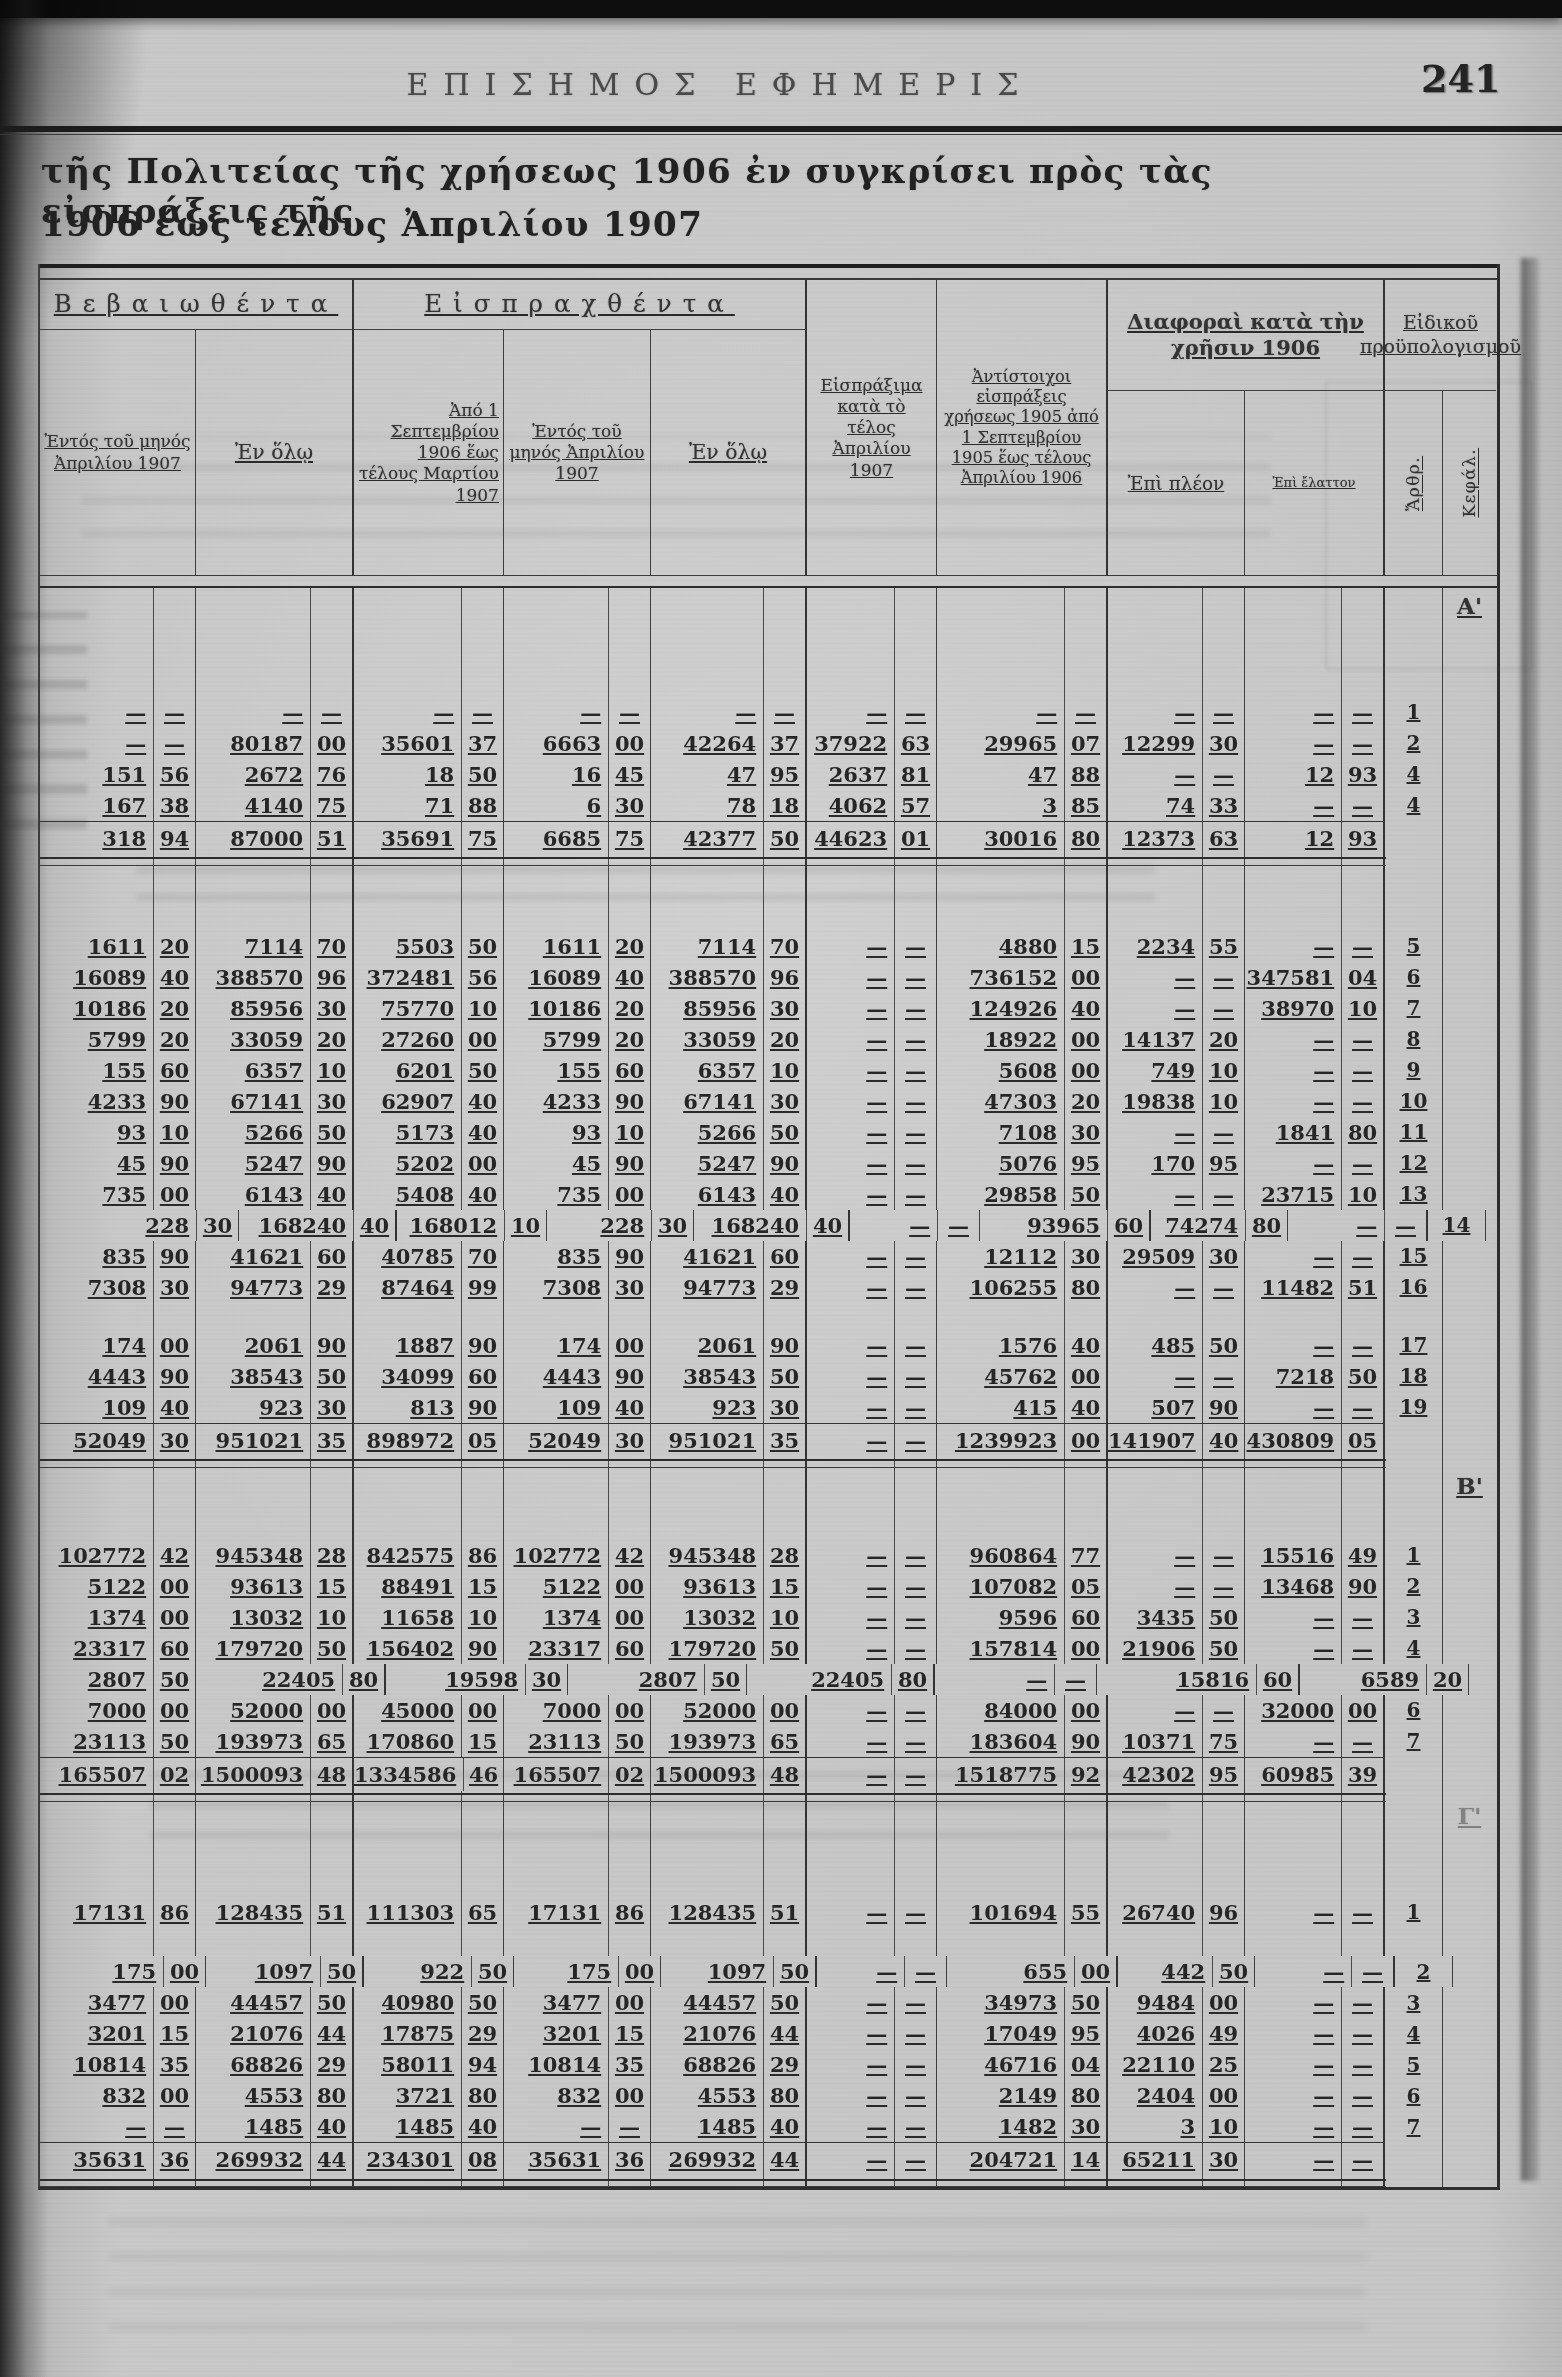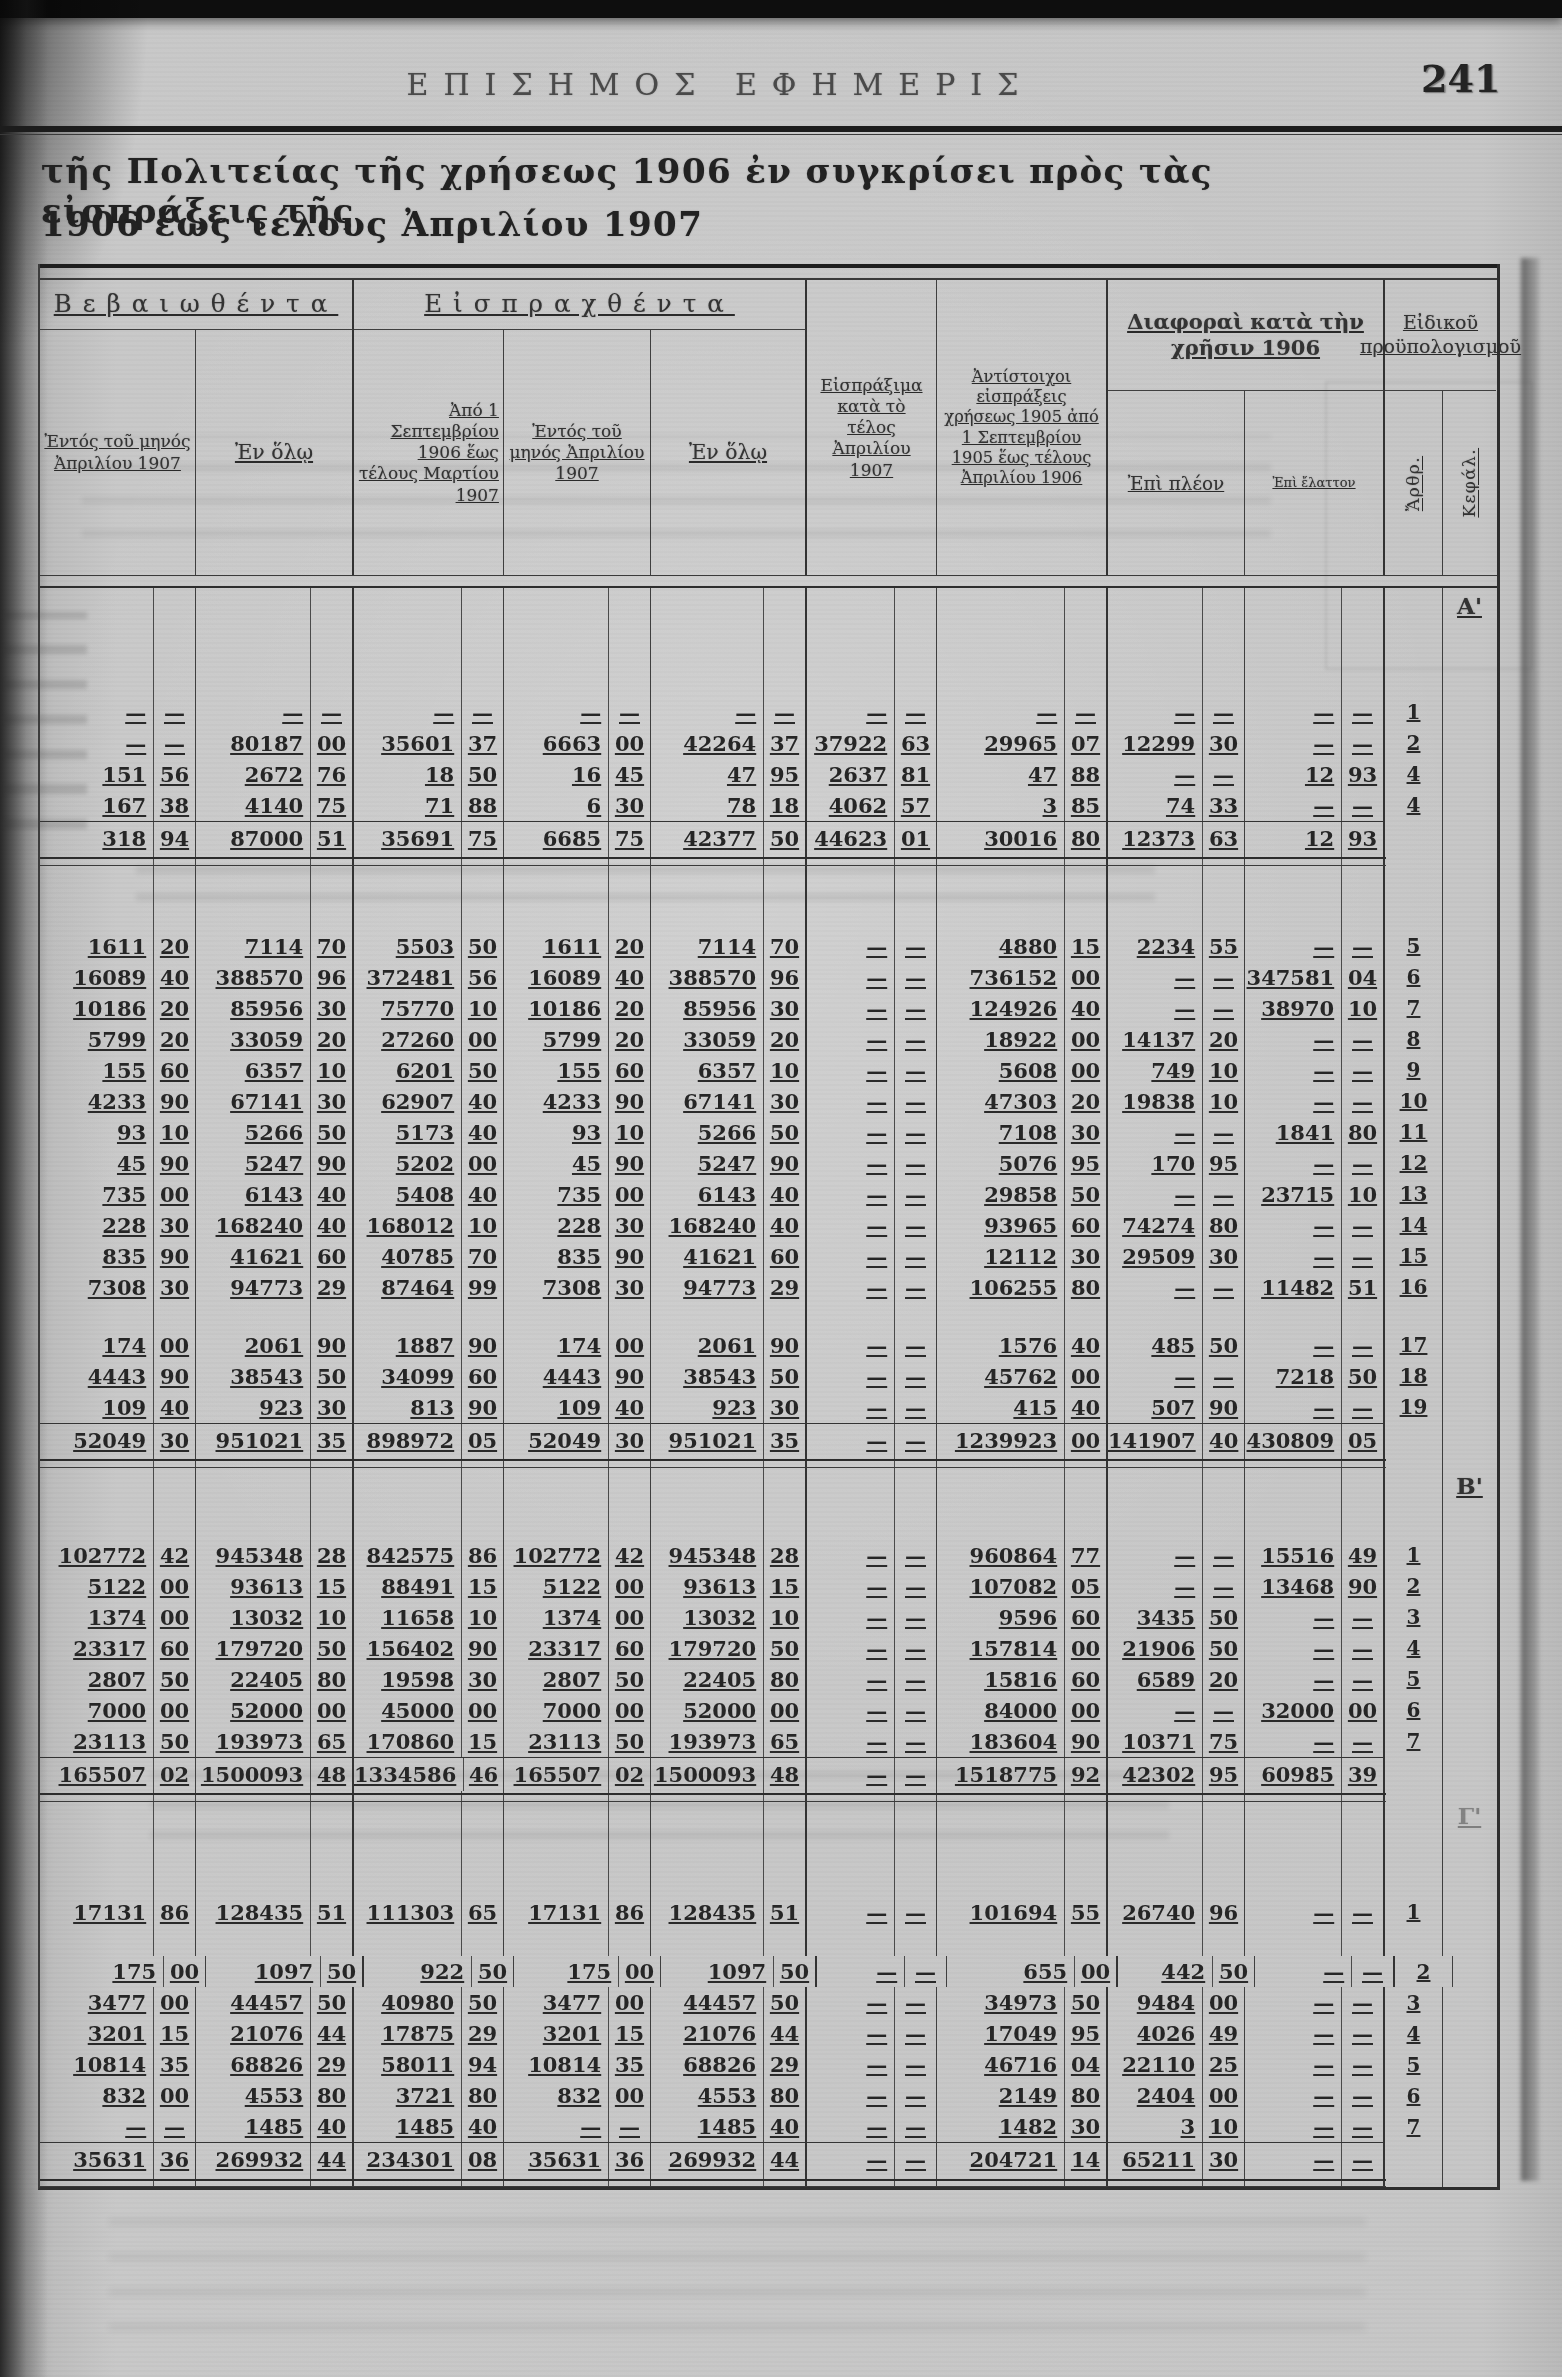--- a/index.html
+++ b/index.html
@@ -812,21 +812,21 @@
             <span class="amt num dash">—</span>
             <span class="cts num">—</span>
           </div>
           <div class="cell gsep">
             <span class="amt num">23715</span>
             <span class="cts num">10</span>
           </div>
           <div class="cell artc num">13</div>
           <div class="cell kefc"></div>
         </div>
-        <div class="row" style="height: 31px;">
+        <div class="row" style="height: 31px; padding-left: 43px;">
           <div class="cell">
             <span class="amt num">228</span>
             <span class="cts num">30</span>
           </div>
           <div class="cell gsep">
             <span class="amt num">168240</span>
             <span class="cts num">40</span>
           </div>
           <div class="cell">
             <span class="amt num">168012</span>
@@ -1375,21 +1375,21 @@
             <span class="amt num">21906</span>
             <span class="cts num">50</span>
           </div>
           <div class="cell gsep">
             <span class="amt num dash">—</span>
             <span class="cts num">—</span>
           </div>
           <div class="cell artc num">4</div>
           <div class="cell kefc"></div>
         </div>
-        <div class="row" style="height: 31px;">
+        <div class="row" style="height: 31px; gap: 32px;">
           <div class="cell">
             <span class="amt num">2807</span>
             <span class="cts num">50</span>
           </div>
           <div class="cell gsep">
             <span class="amt num">22405</span>
             <span class="cts num">80</span>
           </div>
           <div class="cell">
             <span class="amt num">19598</span>

